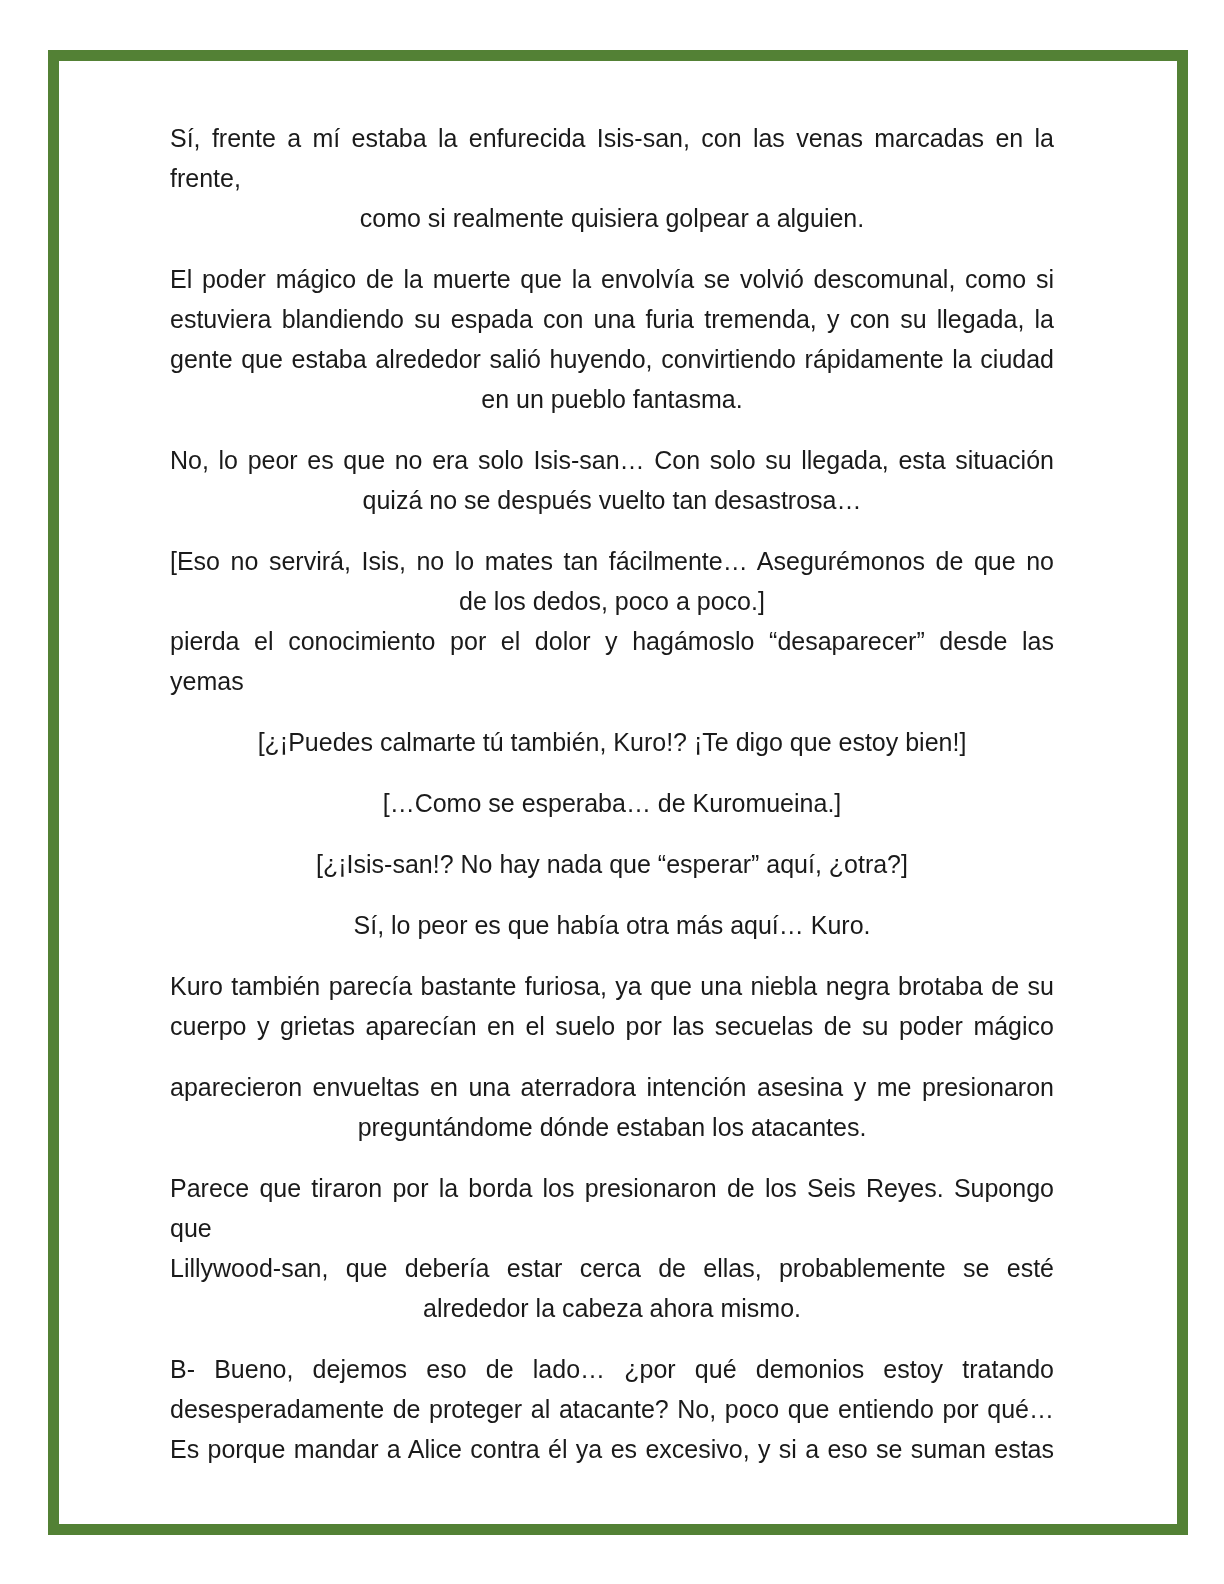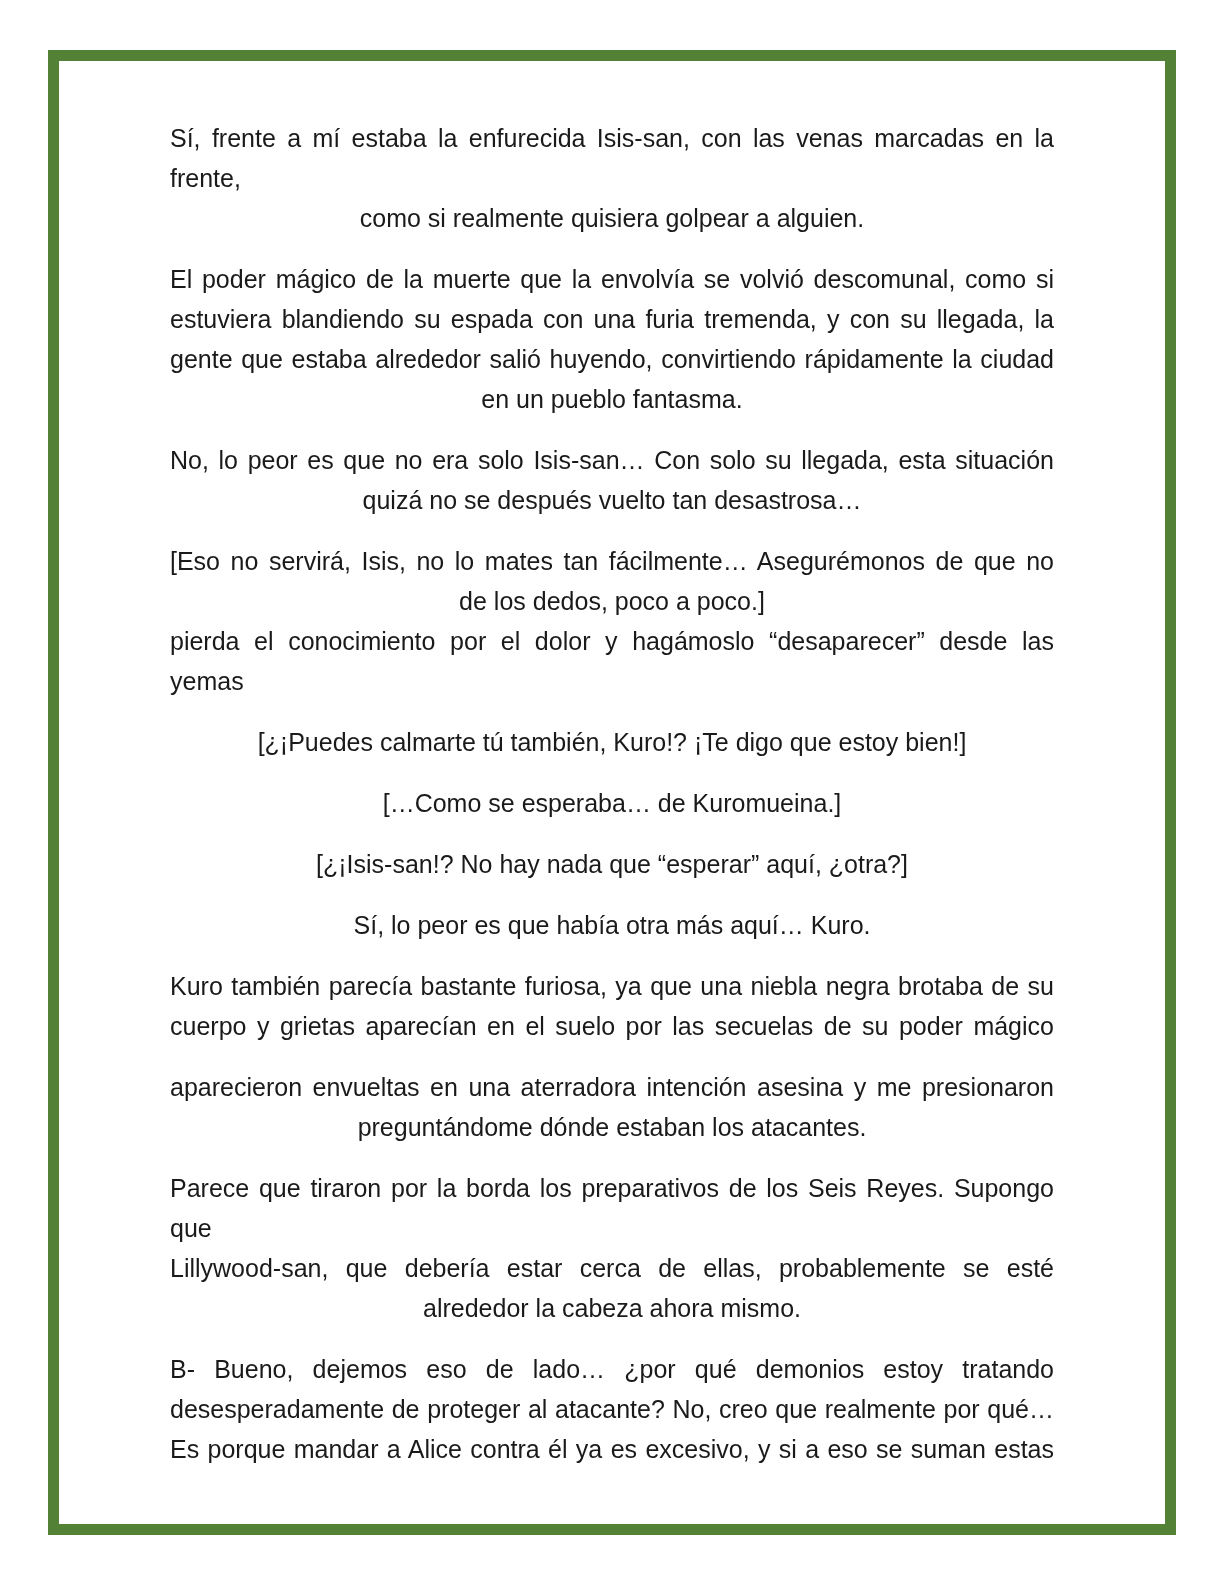--- a/index.html
+++ b/index.html
@@ -21,20 +21,21 @@
   }
   .frame {
     position: absolute;
     left: 48px;
     top: 50px;
     width: 1106px;   
     height: 1463px;  
     border: 11px solid var(--frame-color, #538135);
     background: #ffffff;
     box-sizing: content-box;
+    padding-left: 12px;
   }
   .content {
     position: absolute;
     left: 111px;
     top: 57px;
     width: 884px;
     color: var(--text-color, #1a1a1a);
     font-size: 25px;
     line-height: 40px;
   }
@@ -92,24 +93,24 @@
         </div>
         <div class="paragraph">
           <div class="line just">Kuro también parecía bastante furiosa, ya que una niebla negra brotaba de su</div>
           <div class="line just">cuerpo y grietas aparecían en el suelo por las secuelas de su poder mágico</div>
         </div>
         <div class="paragraph">
           <div class="line just">aparecieron envueltas en una aterradora intención asesina y me presionaron</div>
           <div class="line">preguntándome dónde estaban los atacantes.</div>
         </div>
         <div class="paragraph">
-          <div class="line just">Parece que tiraron por la borda los preparativos de los Seis Reyes. Supongo que</div>
+          <div class="line just">Parece que tiraron por la borda los presionaron de los Seis Reyes. Supongo que</div>
           <div class="line just">Lillywood-san, que debería estar cerca de ellas, probablemente se esté</div>
           <div class="line">alrededor la cabeza ahora mismo.</div>
         </div>
         <div class="paragraph">
           <div class="line just">B- Bueno, dejemos eso de lado… ¿por qué demonios estoy tratando</div>
-          <div class="line just">desesperadamente de proteger al atacante? No, creo que realmente por qué…</div>
+          <div class="line just">desesperadamente de proteger al atacante? No, poco que entiendo por qué…</div>
           <div class="line just">Es porque mandar a Alice contra él ya es excesivo, y si a eso se suman estas</div>
         </div>
       </div>
   </div>
 </div>
 
 </body></html>

